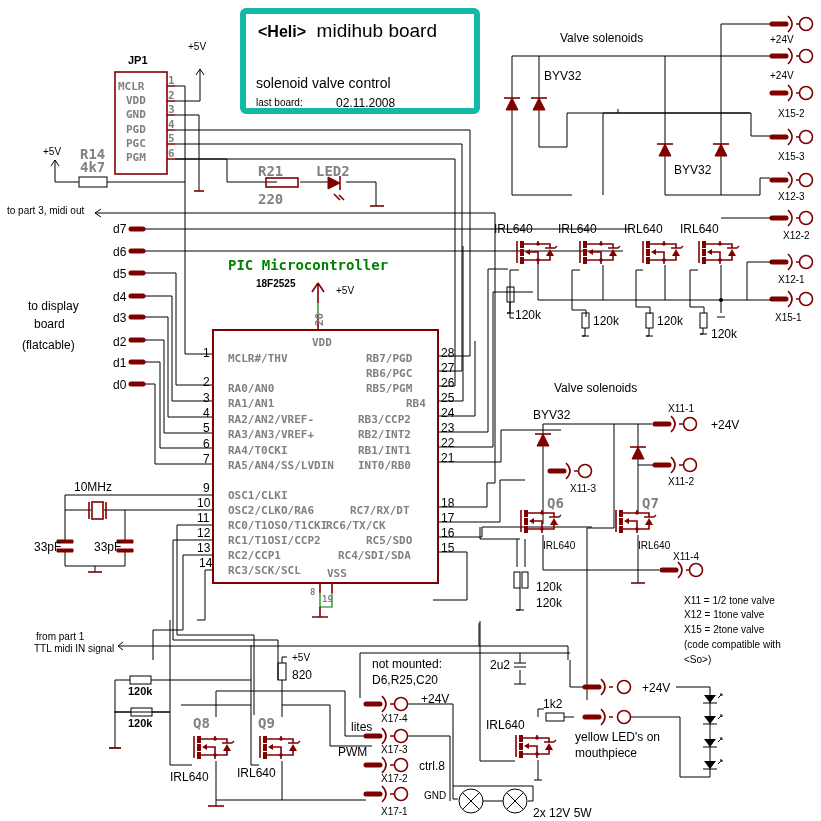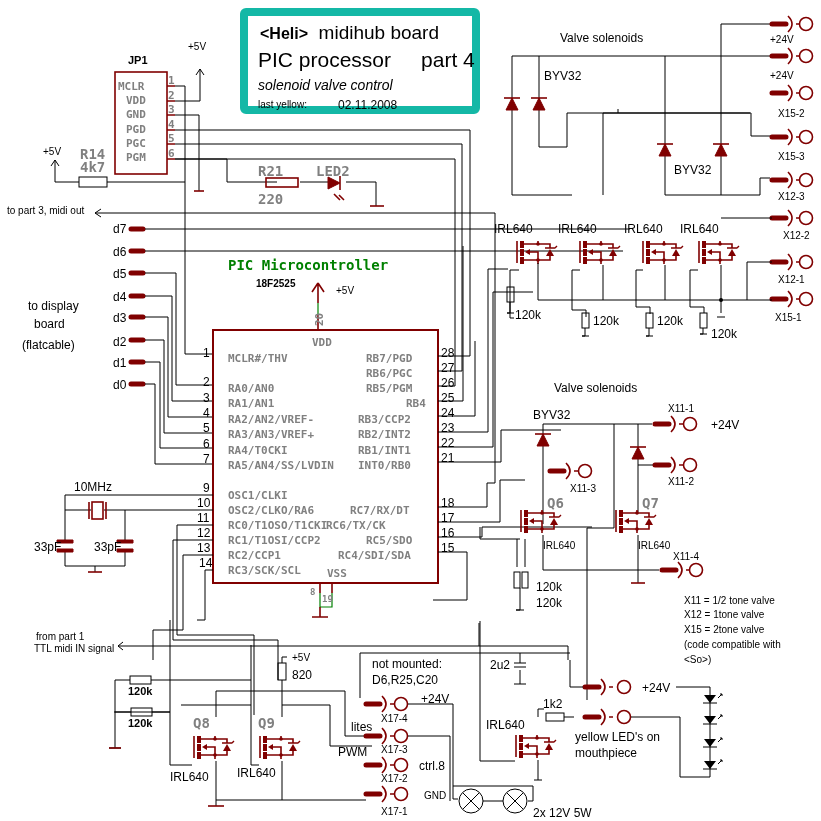--- a/index.html
+++ b/index.html
@@ -8,38 +8,37 @@
   .w { stroke: #000; stroke-width: 1; fill: none; }
   .c { stroke: #800000; stroke-width: 1.6; fill: none; }
   .cf { fill: #800000; stroke: #800000; }
   .pin { stroke: #800000; stroke-width: 5; stroke-linecap: round; }
   .g { stroke: #008000; stroke-width: 1.2; fill: none; }
   .t { font-family: "Liberation Sans", sans-serif; font-size: 12px; fill: #000; }
   .ts { font-family: "Liberation Sans", sans-serif; font-size: 10px; fill: #000; }
   .mono { font-family: "DejaVu Sans Mono", monospace; font-size: 11px; fill: #808080; font-weight: bold; }
   .pn { font-family: "Liberation Sans", sans-serif; font-size: 12px; fill: #000; }
   .lbl { font-family: "DejaVu Sans Mono", monospace; font-size: 14px; fill: #808080; font-weight: bold; }
-  .title-box { position: absolute; left: 240px; top: 8px; width: 240px; height: 106px; border: 8px solid #14b8a6; border-radius: 6px; box-sizing: border-box; font-family: "Liberation Sans", sans-serif; }
+  .title-box { position: absolute; left: 240px; top: 8px; width: 240px; height: 106px; border: 6px solid #14b8a6; border-radius: 6px; box-sizing: border-box; font-family: "Liberation Sans", sans-serif; }
   .tb1 { position: absolute; left: 12px; top: 6px; font-size: 19px; white-space: nowrap; }
   .tb1 b { font-size: 16px; }
   .tb2 { position: absolute; left: 10px; top: 32px; font-size: 21px; white-space: nowrap; }
-  .tb3 { position: absolute; left: 10px; top: 61px; font-size: 14px; white-space: nowrap; font-style: italic; }
+  .tb3 { position: absolute; left: 10px; top: 61px; font-size: 14px; white-space: nowrap; }
   .tb4 { position: absolute; left: 10px; top: 83px; font-size: 10px; white-space: nowrap; }
   .tb5 { position: absolute; left: 90px; top: 82px; font-size: 12px; white-space: nowrap; }
 </style>
 </head>
 <body>
 
 <div id="canvas">
 
   <div class="title-box">
     <div class="tb1"><b>&lt;Heli&gt;</b>&nbsp; <span>midihub board</span></div>
-    <div class="tb2"><span>PIC processor</span><span style="display:inline-block;width:30px"></span><span>part 4</span></div>
     <div class="tb3">solenoid valve control</div>
-    <div class="tb4">last yellow:</div>
+    <div class="tb4">last board:</div>
     <div class="tb5">02.11.2008</div>
   </div>
 
   <svg width="821" height="821" viewBox="0 0 821 821">
 
     <text class="t" x="128" y="64" style="font-weight:bold;font-size:11px">JP1</text>
     <rect class="c" x="115" y="72" width="52" height="102"></rect>
     <g>
       <text class="mono" x="118" y="90">MCLR</text>
       <text class="mono" x="126" y="104">VDD</text>

